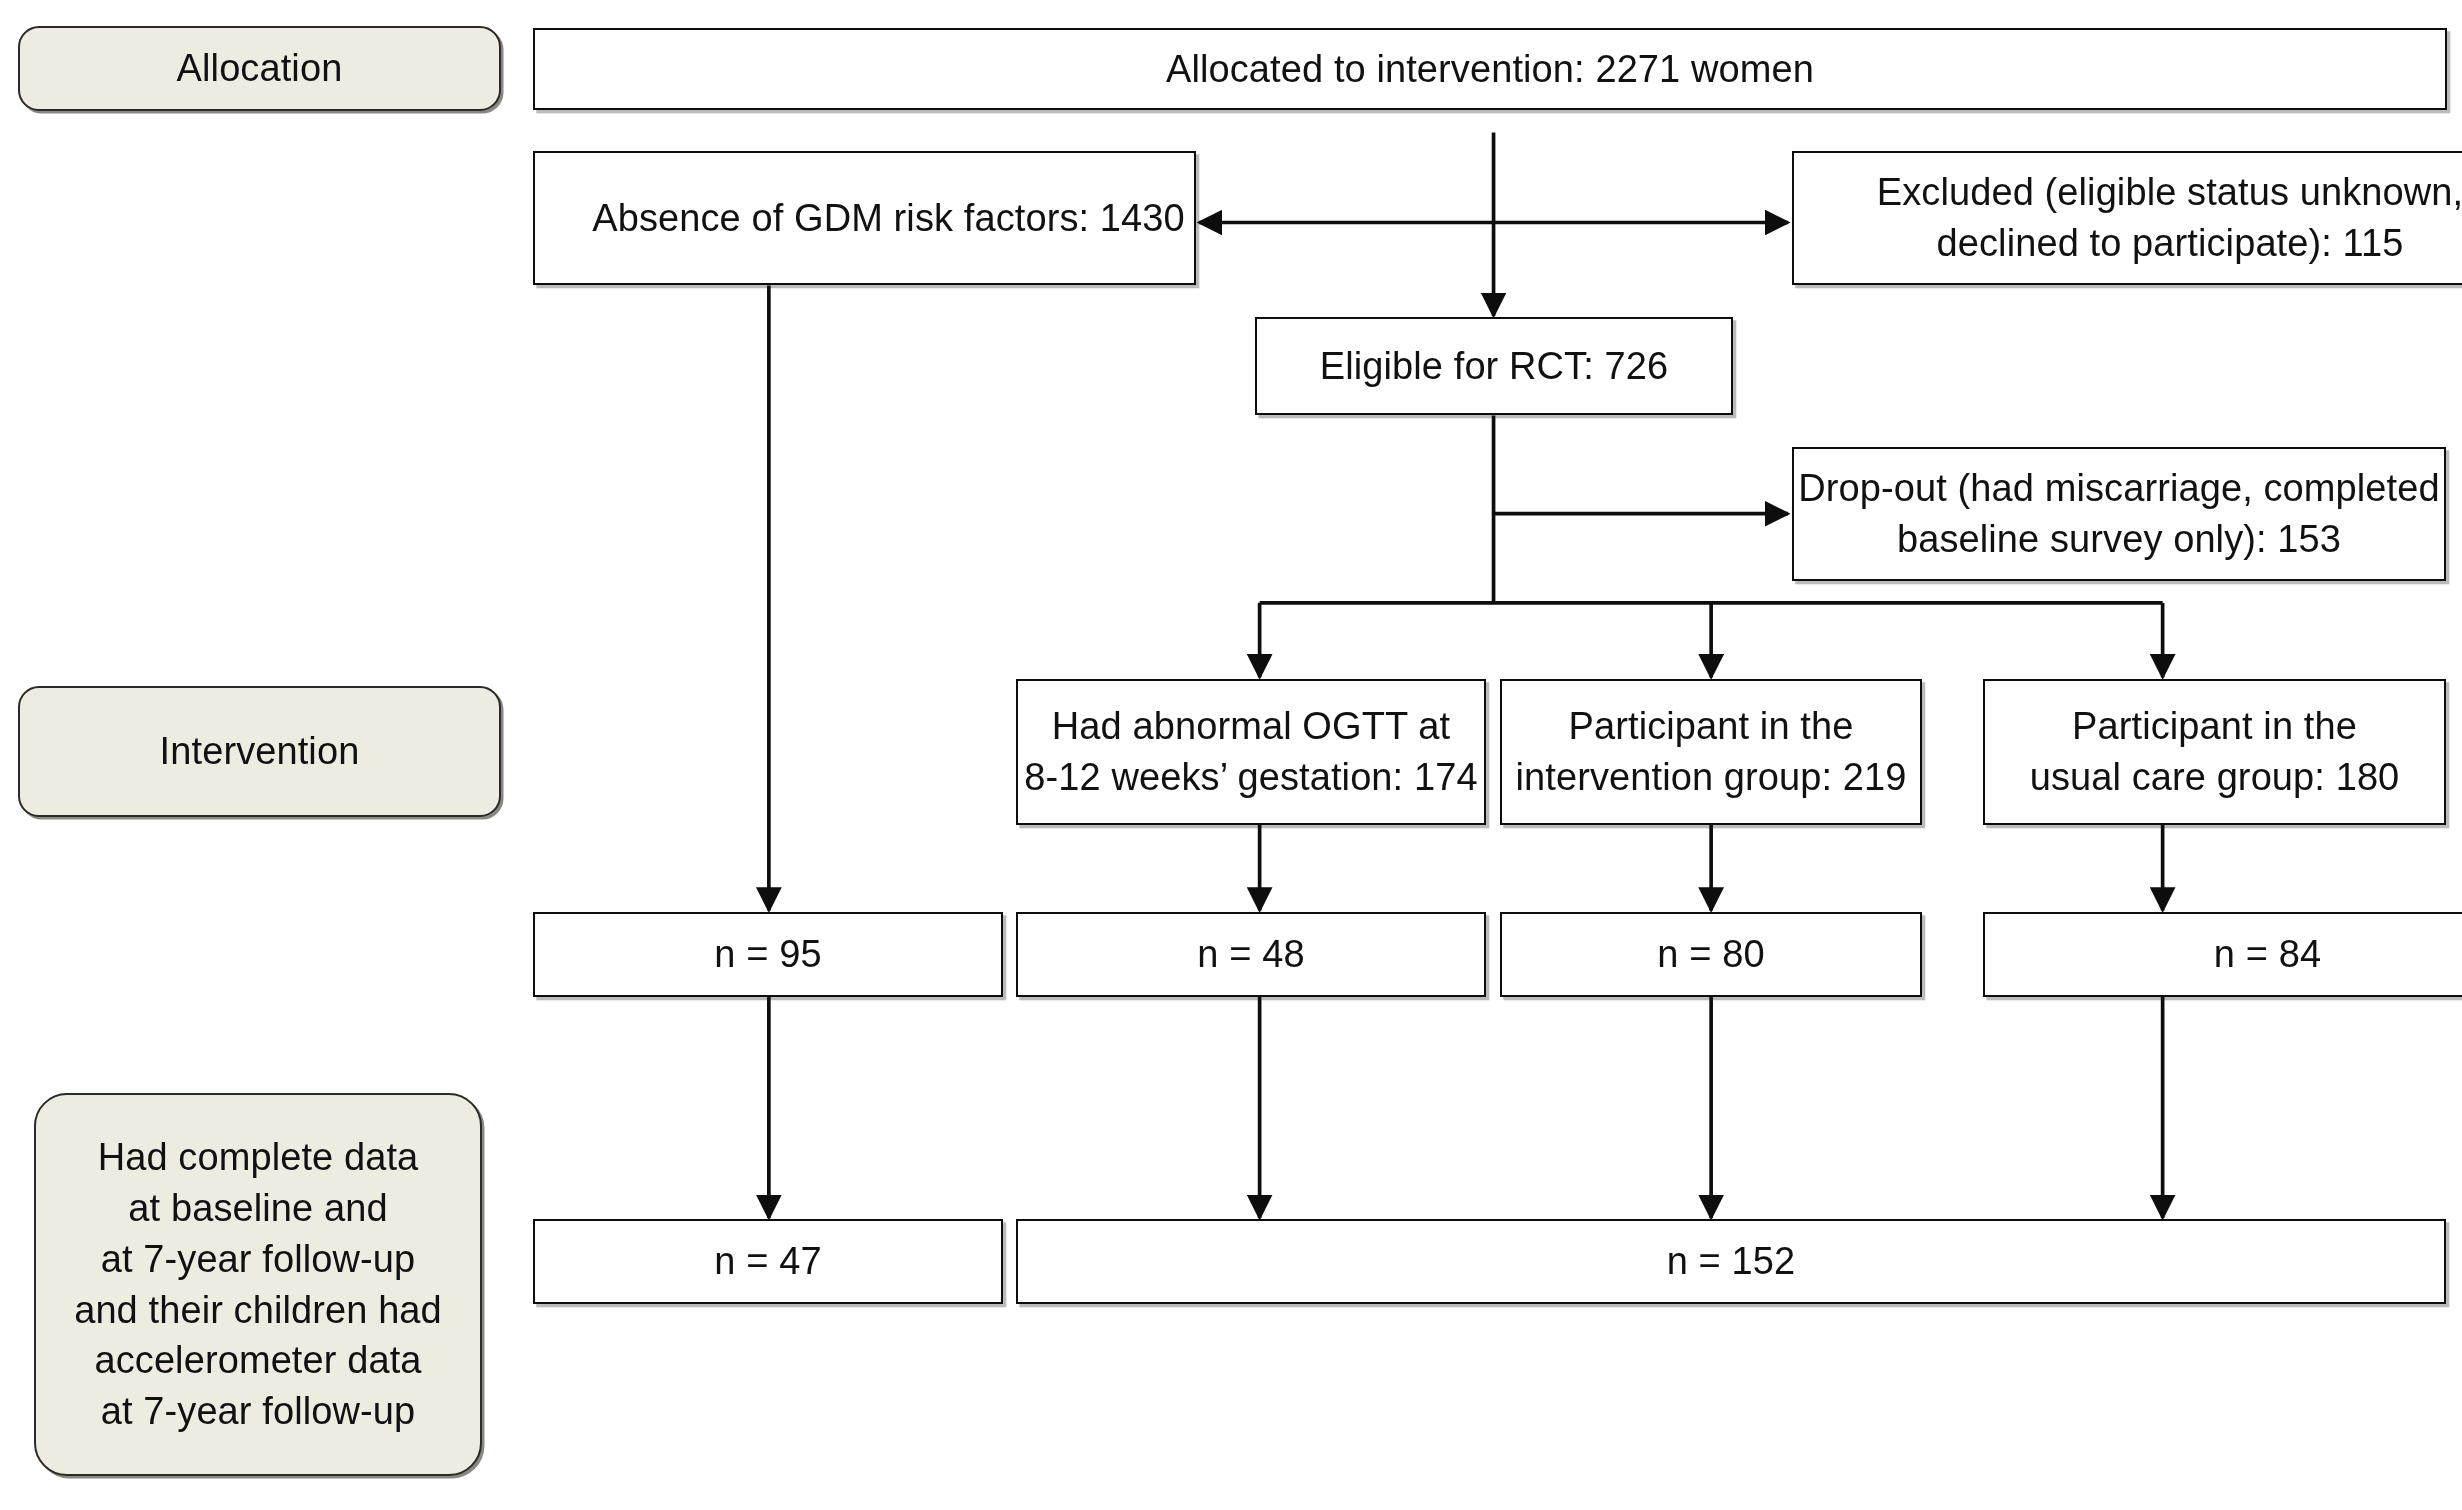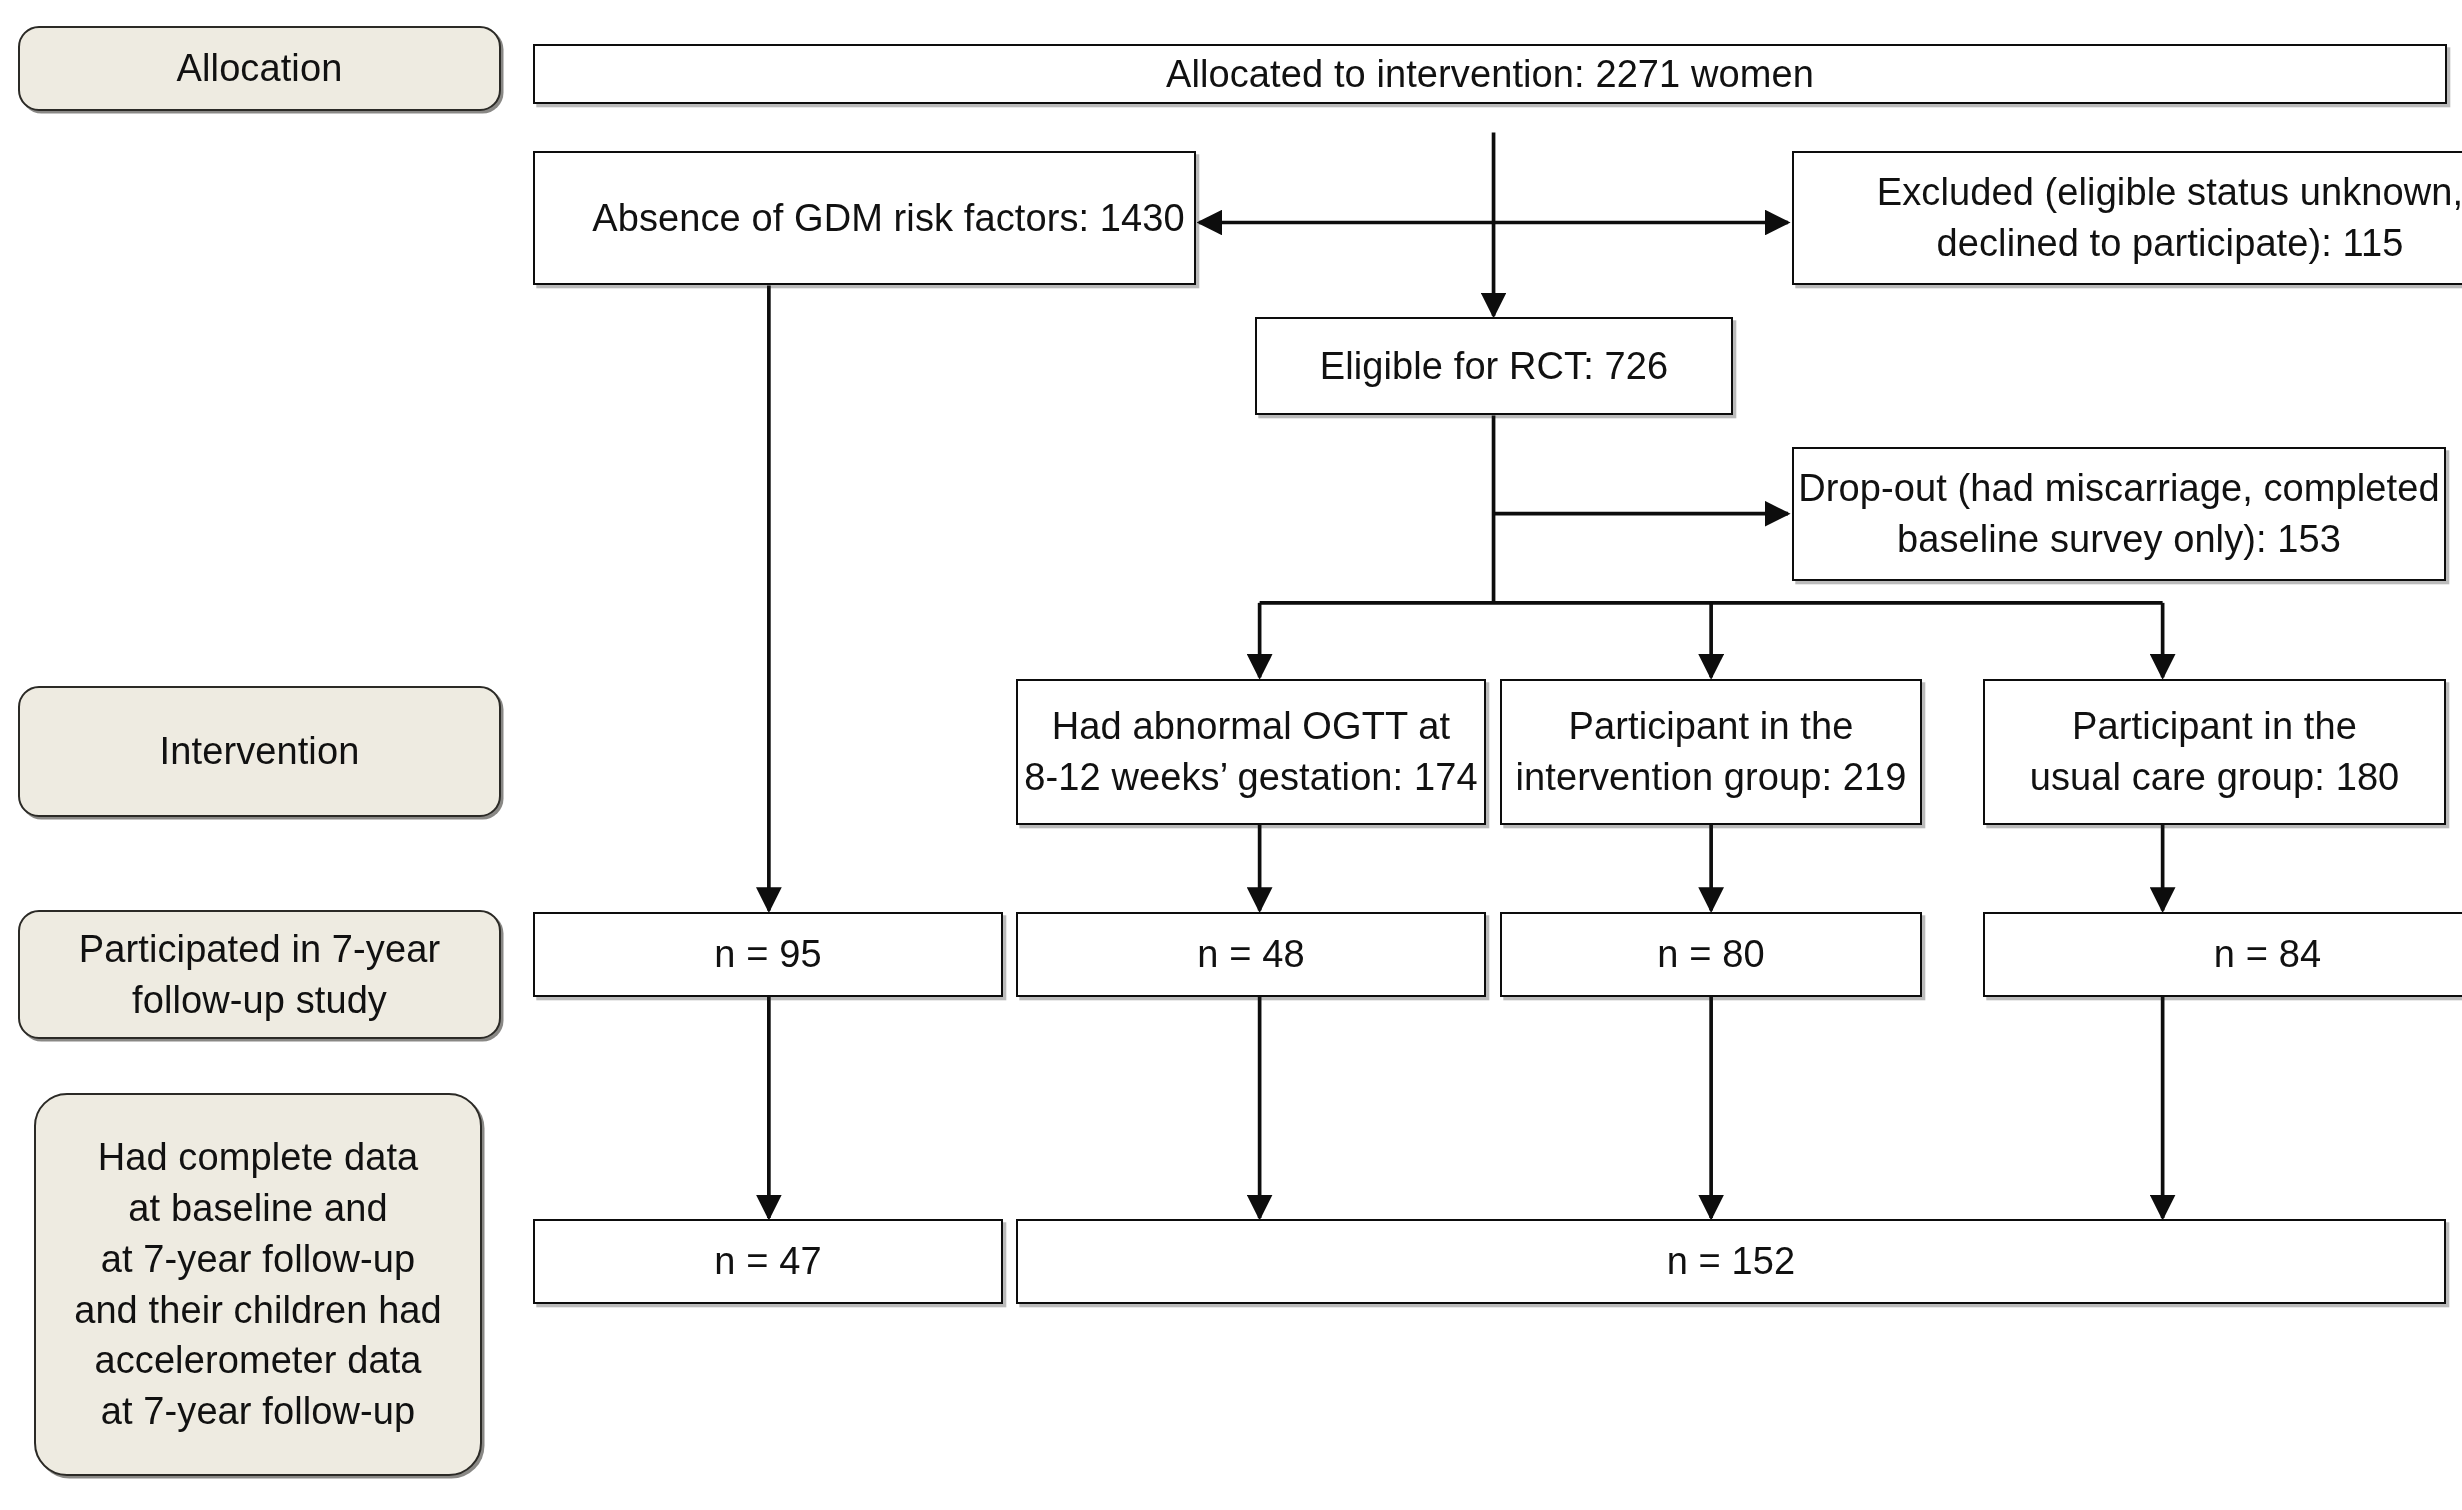--- a/index.html
+++ b/index.html
@@ -82,35 +82,31 @@
   </svg>
 
   <div class="node stage" style="left:18px;top:26px;width:483px;height:85px;">
     <span>Allocation</span>
   </div>
 
   <div class="node stage" style="left:18px;top:686px;width:483px;height:131px;">
     <span>Intervention</span>
   </div>
 
-  <div class="node stage" style="left:18px;top:910px;width:483px;height:129px;">
-    <span>Participated in 7-year
-follow-up study</span>
-  </div>
 
   <div class="node stage tall" style="left:34px;top:1093px;width:448px;height:383px;">
     <span>Had complete data
 at baseline and
 at 7-year follow-up
 and their children had
 accelerometer data
 at 7-year follow-up</span>
   </div>
 
-  <div class="node box" style="left:533px;top:44px;width:1914px;height:60px;">
+  <div class="node box" style="left:533px;top:28px;width:1914px;height:82px;">
     <span>Allocated to intervention: 2271 women</span>
   </div>
 
   <div class="node box" style="left:533px;top:151px;width:663px;height:134px;padding-left:48px;">
     <span>Absence of GDM risk factors: 1430</span>
   </div>
 
   <div class="node box" style="left:1792px;top:151px;width:756px;height:134px;">
     <span>Excluded (eligible status unknown,
 declined to participate): 115</span>

